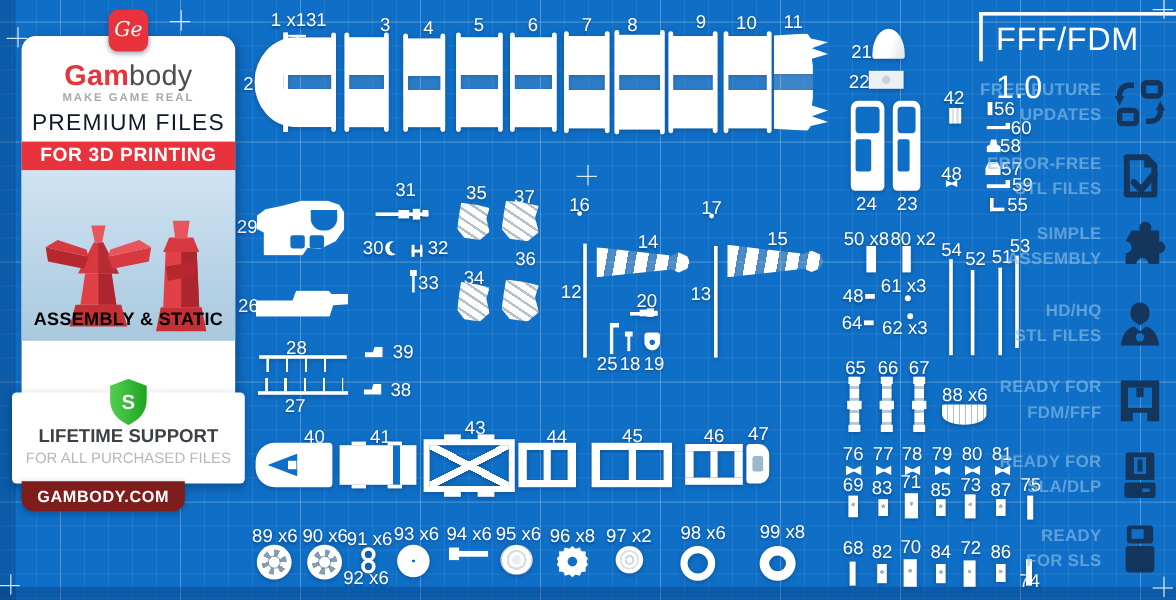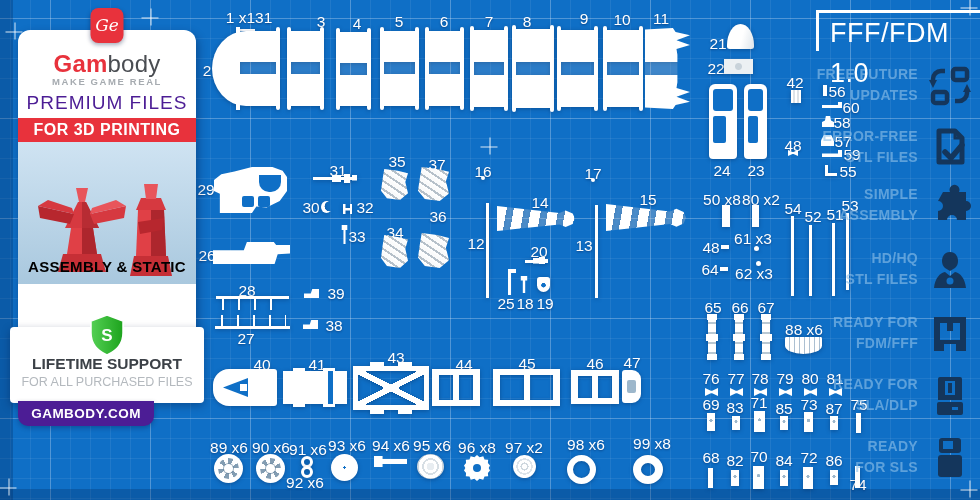--- a/index.html
+++ b/index.html
@@ -131,36 +131,36 @@
     background:#fff;border-radius:12px;box-shadow:2px 4px 10px rgba(0,20,60,.4);}
   .logo-badge{position:absolute;left:50%;top:-22px;transform:translateX(-50%);width:33px;height:35px;
     background:#e8323c;border-radius:8px;color:#fff;text-align:center;line-height:35px;
     font-family:"DejaVu Serif",serif;font-style:italic;font-size:17px;box-shadow:0 2px 4px rgba(0,20,60,.35);}
   .brand{position:absolute;top:20px;width:100%;text-align:center;font-size:24px;letter-spacing:.2px;}
   .brand .red{color:#e8323c;font-weight:700;}
   .brand .dark{color:#4a4d52;font-weight:400;}
   .tagline{position:absolute;top:46px;width:100%;text-align:center;font-size:9.5px;
     color:#a6abb0;letter-spacing:1.6px;font-weight:700;}
   .premium{position:absolute;top:62px;width:100%;text-align:center;font-size:19px;
-    color:#4c1d95;letter-spacing:1px;}
+    color:#0f172a;letter-spacing:1px;}
   .red-band{position:absolute;top:88px;left:0;right:0;height:24px;background:#e8323c;
     color:#fff;font-weight:700;font-size:16px;text-align:center;line-height:24px;letter-spacing:.5px;}
   .figures{position:absolute;top:112px;left:0;right:0;height:142px;overflow:hidden;
     background:linear-gradient(180deg,#cfe3f2,#a9c8de);}
   .assembly{position:absolute;top:228px;width:100%;text-align:center;font-weight:700;
     font-size:15px;color:#000000;letter-spacing:.3px;}
   .scale-badge{position:absolute;top:254px;left:50%;transform:translateX(-50%);
     background:#7e858c;color:#fff;font-size:13px;padding:2px 9px;white-space:nowrap;}
   .support-banner{position:absolute;left:-8px;top:297px;width:194px;height:76px;background:#fff;
     border-radius:4px;box-shadow:0 3px 8px rgba(0,20,60,.35);}
   .shield-wrap{position:absolute;left:50%;top:-13px;transform:translateX(-50%);}
   .lifetime{position:absolute;top:28px;width:100%;text-align:center;font-weight:700;
     font-size:15.5px;color:#3c4147;}
   .purchased{position:absolute;top:48px;width:100%;text-align:center;font-size:12.5px;color:#b4b9be;}
-  .site-banner{position:absolute;left:0px;top:371px;width:136px;height:25px;background:#4c1d95;
+  .site-banner{position:absolute;left:0px;top:371px;width:136px;height:25px;background:#7f1d1d;
     border-radius:0 0 10px 10px;color:#fff;font-weight:700;font-size:13.5px;text-align:center;
     line-height:25px;letter-spacing:.5px;box-shadow:0 2px 5px rgba(0,20,60,.3);cursor:pointer;}
 </style>
 </head>
 <body>
 
 <div id="app">
   <div class="edge-left"></div>
   <div class="edge-bottom"></div>
 
@@ -218,21 +218,21 @@
       <span class="part-label" style="left: 207px; top: 247px;">26</span>
       <div class="shape k-flat" style="left: 213px; top: 242px; width: 77px; height: 22px;"></div>
       <span class="part-label" style="left: 246px; top: 330px;">27</span>
       <div class="shape k-combu" style="left: 215px; top: 315px; width: 75px; height: 14px;"></div>
       <span class="part-label" style="left: 247px; top: 282px;">28</span>
       <div class="shape k-combd" style="left: 216px; top: 296px; width: 73px; height: 14px;"></div>
       <span class="part-label" style="left: 206px; top: 181px;">29</span>
       <div class="shape k-cowl" style="left: 214px; top: 167px; width: 73px; height: 46px;"></div>
       <span class="part-label" style="left: 311px; top: 199px;">30</span>
       <div class="shape k-crescent" style="left: 321px; top: 201px; width: 11px; height: 12px;"></div>
-      <span class="part-label" style="left: 338px; top: 162px;">31</span>
+      <span class="part-label" style="left: 338px; top: 150px;">31</span>
       <div class="shape k-rod31" style="left: 313px; top: 173px; width: 44px; height: 10px;"></div>
       <span class="part-label" style="left: 365px; top: 199px;">32</span>
       <div class="shape k-hpart" style="left: 343px; top: 204px; width: 9px; height: 10px;"></div>
       <span class="part-label" style="left: 357px; top: 228px;">33</span>
       <div class="shape k-pin" style="left: 341px; top: 225px; width: 7px; height: 19px;"></div>
       <span class="part-label" style="left: 395px; top: 224px;">34</span>
       <div class="shape k-chunk" style="left: 381px; top: 235px; width: 27px; height: 33px;"></div>
       <span class="part-label" style="left: 397px; top: 153px;">35</span>
       <div class="shape k-chunk" style="left: 381px; top: 169px; width: 27px; height: 31px;"></div>
       <span class="part-label" style="left: 438px; top: 208px;">36</span>

